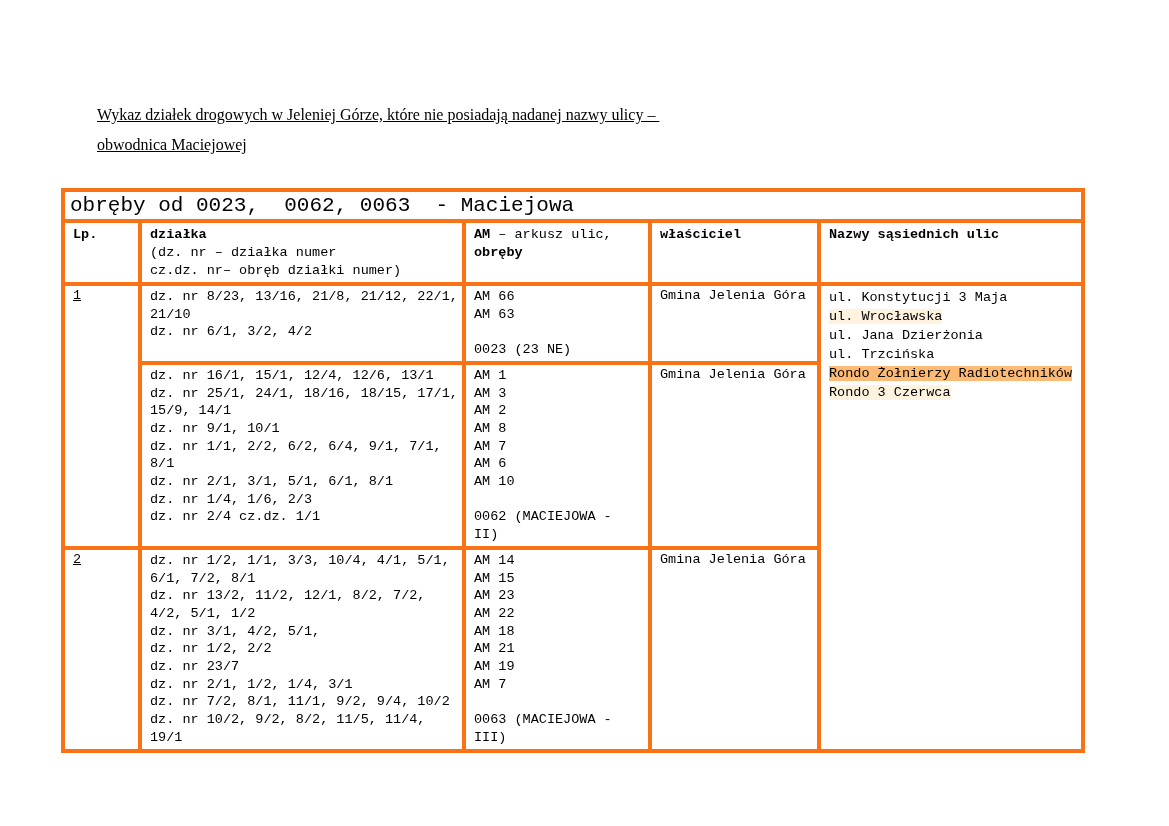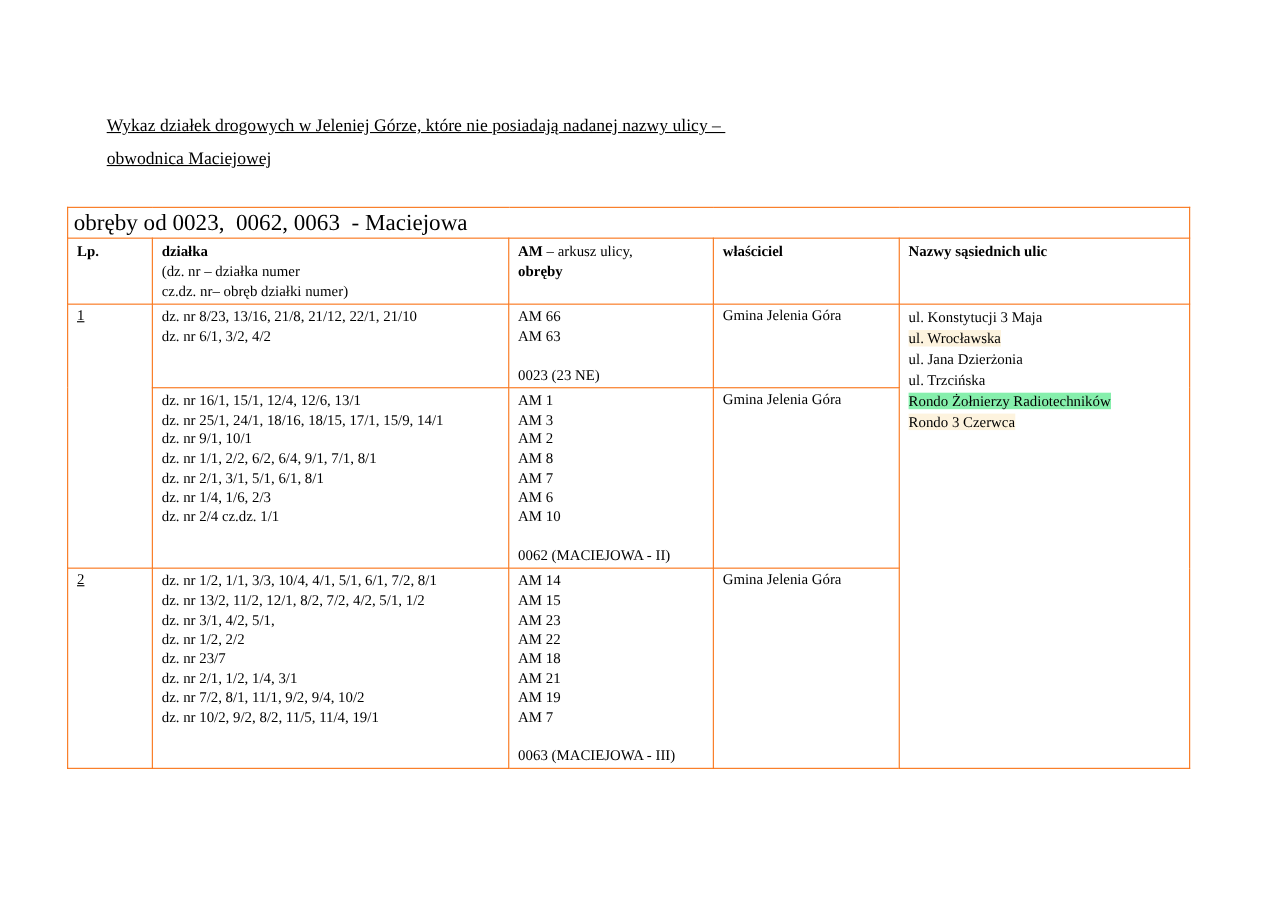--- a/index.html
+++ b/index.html
@@ -23,24 +23,25 @@
   }
 
   table.main-table {
     position: absolute;
     left: 61px; top: 188px;
     width: 1020px;
     border-collapse: collapse;
     table-layout: fixed;
   }
   .main-table td {
-    border: 1px solid #f97316;
+    border: 4px solid #f97316;
     vertical-align: top;
     font-size: 13.5px;
     padding: 2px 4px 2px 8px;
+    font-family: Liberation Mono, monospace;
   }
   td.band {
     font-size: 21px;
     line-height: 25px;
     padding: 1px 4px 1px 5px;
     white-space: pre;
   }
   tr.head-row td { line-height: 18px; padding-top: 3px; }
   .b { font-weight: bold; }
   .lines { white-space: pre-line; line-height: 17.7px; }
@@ -82,21 +83,21 @@
     <tr class="head-row" style="height:57px">
       <td>
         <span class="b">Lp.</span>
       </td>
       <td>
         <span class="b">działka</span><br>
         <span>(dz. nr – działka numer</span><br>
         <span>cz.dz. nr– obręb działki numer)</span>
       </td>
       <td>
-        <span class="b">AM</span><span> – arkusz ulicy,</span><br>
+        <span class="b">AM</span><span> – arkusz ulic,</span><br>
         <span class="b">obręby</span>
       </td>
       <td>
         <span class="b">właściciel</span>
       </td>
       <td>
         <span class="b">Nazwy sąsiednich ulic</span>
       </td>
     </tr>
 
@@ -109,21 +110,21 @@
       <td class="lines">AM 66
 AM 63
 
 0023 (23 NE)</td>
       <td class="owner-cell">Gmina Jelenia Góra</td>
       <td class="streets-cell" rowspan="3" id="streets-cell">
             <div class="street-line"><span>ul. Konstytucji 3 Maja</span></div>
             <div class="street-line"><span class="hl" style="background-color: rgb(253, 243, 222);">ul. Wrocławska</span></div>
             <div class="street-line"><span>ul. Jana Dzierżonia</span></div>
             <div class="street-line"><span>ul. Trzcińska</span></div>
-            <div class="street-line"><span class="hl" style="background-color: #86efac;">Rondo Żołnierzy Radiotechników</span></div>
+            <div class="street-line"><span class="hl" style="background-color: #fdba74;">Rondo Żołnierzy Radiotechników</span></div>
             <div class="street-line"><span class="hl" style="background-color: rgb(253, 243, 222);">Rondo 3 Czerwca</span></div>
           </td>
     </tr>
 
     <tr style="height:159px">
       <td class="lines">dz. nr 16/1, 15/1, 12/4, 12/6, 13/1
 dz. nr 25/1, 24/1, 18/16, 18/15, 17/1, 15/9, 14/1
 dz. nr 9/1, 10/1
 dz. nr 1/1, 2/2, 6/2, 6/4, 9/1, 7/1, 8/1
 dz. nr 2/1, 3/1, 5/1, 6/1, 8/1

